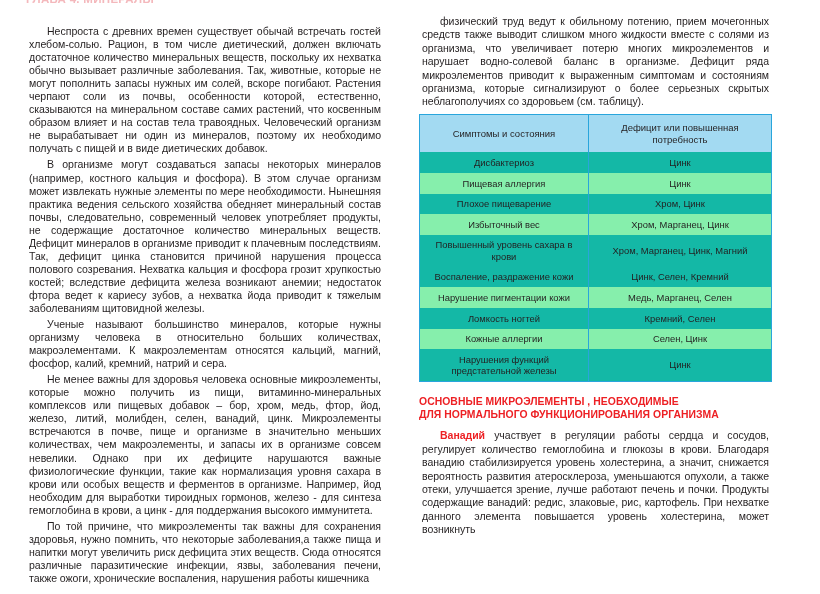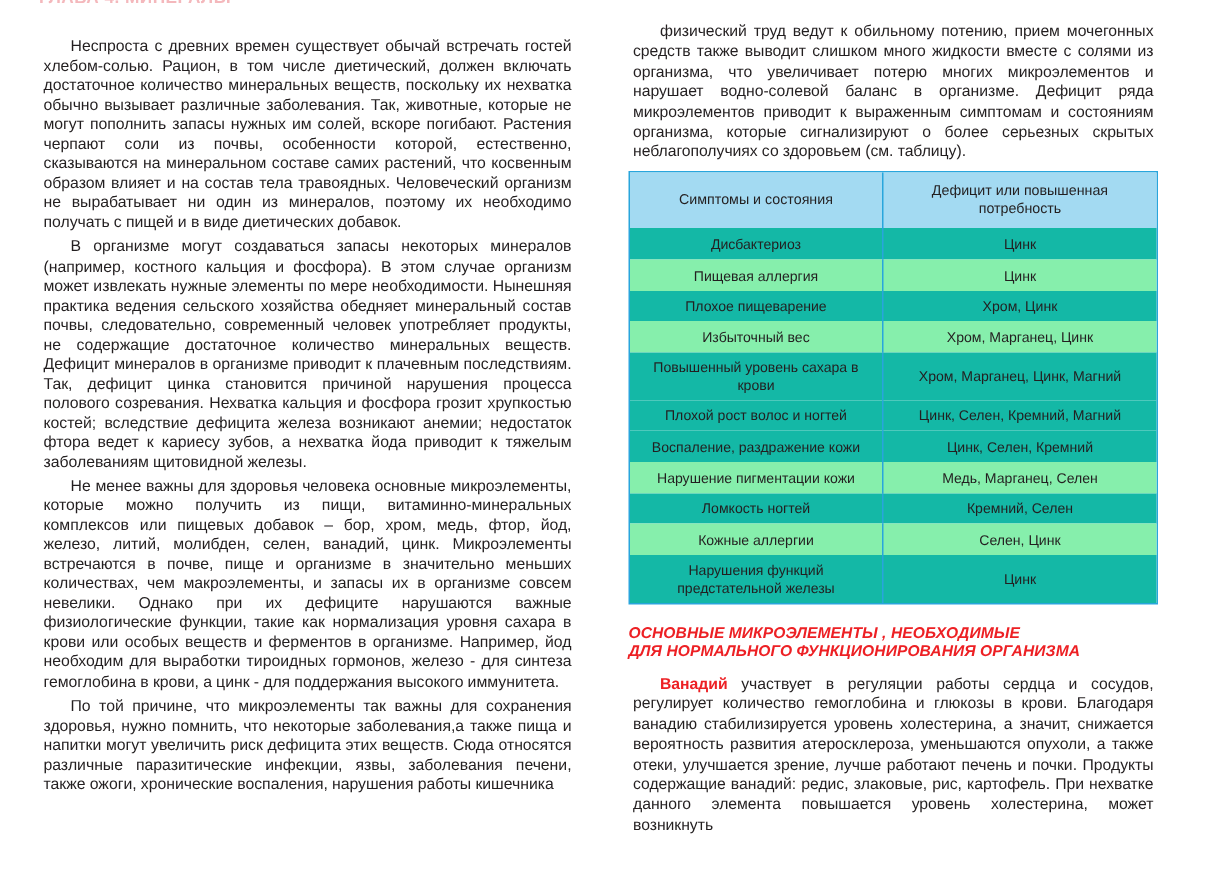--- a/index.html
+++ b/index.html
@@ -96,21 +96,20 @@
   table.minerals tbody tr.even td { background: #86efac; }
 
   
   h2.section-title {
     margin: 14px 0 0 0;
     font-size: 10.4px;
     line-height: 12.6px;
     font-weight: bold;
     color: #ed2024;
     letter-spacing: .05px;
-    font-style: italic;
   }
   h2.section-title .l2 { display: block; }
 
   p.after-title {
     margin-top: 8px;
   }
   .lead-term {
     color: #ed2024;
     font-weight: bold;
   }
@@ -120,20 +119,21 @@
 
 <div class="page">
 
   <div class="cut-header">ГЛАВА 4. МИНЕРАЛЫ</div>
 
   <div class="columns">
 
     <div class="col col-left">
       <p class="body">Неспроста с древних времен существует обычай встречать гостей хлебом-солью. Рацион, в том числе диетический, должен включать достаточное количество минеральных веществ, поскольку их нехватка обычно вызывает различные заболевания. Так, животные, которые не могут пополнить запасы нужных им солей, вскоре погибают. Растения черпают соли из почвы, особенности которой, естественно, сказываются на минеральном составе самих растений, что косвенным образом влияет и на состав тела травоядных. Человеческий организм не вырабатывает ни один из минералов, поэтому их необходимо получать с пищей и в виде диетических добавок.</p>
       <p class="body">В организме могут создаваться запасы некоторых минералов (например, костного кальция и фосфора). В этом случае организм может извлекать нужные элементы по мере необходимости. Нынешняя практика ведения сельского хозяйства обедняет минеральный состав почвы, следовательно, современный человек употребляет продукты, не содержащие достаточное количество минеральных веществ. Дефицит минералов в организме приводит к плачевным последствиям. Так, дефицит цинка становится причиной нарушения процесса полового созревания. Нехватка кальция и фосфора грозит хрупкостью костей; вследствие дефицита железа возникают анемии; недостаток фтора ведет к кариесу зубов, а нехватка йода приводит к тяжелым заболеваниям щитовидной железы.</p>
+      <p class="body">Ученые называют большинство минералов, которые нужны организму человека в относительно больших количествах, макроэлементами. К макроэлементам относятся  кальций, магний, фосфор, калий, кремний, натрий и сера.</p>
       <p class="body">Не менее важны для здоровья человека основные микроэлементы, которые можно получить из пищи, витаминно-минеральных комплексов или пищевых добавок – бор, хром, медь, фтор, йод, железо, литий, молибден, селен, ванадий, цинк. Микроэлементы встречаются в почве, пище и организме в значительно меньших количествах, чем макроэлементы, и запасы их в организме совсем невелики. Однако при их дефиците нарушаются важные физиологические функции, такие как нормализация уровня сахара в крови или особых веществ и ферментов в организме. Например, йод необходим для выработки тироидных гормонов, железо - для синтеза гемоглобина в крови, а цинк - для поддержания высокого иммунитета.</p>
       <p class="body">По той причине, что микроэлементы так важны для сохранения здоровья, нужно помнить, что некоторые заболевания,а также пища и напитки могут увеличить риск дефицита этих веществ. Сюда относятся различные паразитические инфекции, язвы, заболевания печени, также ожоги, хронические воспаления, нарушения работы кишечника</p>
     </div>
 
     <div class="col col-right">
       <p class="body">физический труд ведут к обильному потению, прием мочегонных средств также выводит слишком много жидкости вместе с солями из организма, что увеличивает потерю многих микроэлементов и нарушает водно-солевой баланс в организме. Дефицит ряда микроэлементов приводит к выраженным симптомам и состояниям организма, которые сигнализируют о более серьезных скрытых неблагополучиях со здоровьем (см. таблицу).</p>
 
       <div class="tbl-wrap">
         <table class="minerals">
           <colgroup>
@@ -161,24 +161,20 @@
             </tr>
             <tr class="even">
               <td>Избыточный вес</td>
               <td>Хром, Марганец, Цинк</td>
             </tr>
             <tr class="odd">
               <td>Повышенный уровень сахара в крови</td>
               <td>Хром, Марганец, Цинк, Магний</td>
             </tr>
             <tr class="odd">
-              <td>Плохой рост волос и ногтей</td>
-              <td>Цинк, Селен, Кремний, Магний</td>
-            </tr>
-            <tr class="odd">
               <td>Воспаление, раздражение кожи</td>
               <td>Цинк, Селен, Кремний</td>
             </tr>
             <tr class="even">
               <td>Нарушение пигментации кожи</td>
               <td>Медь, Марганец, Селен</td>
             </tr>
             <tr class="odd">
               <td>Ломкость ногтей</td>
               <td>Кремний, Селен</td>

